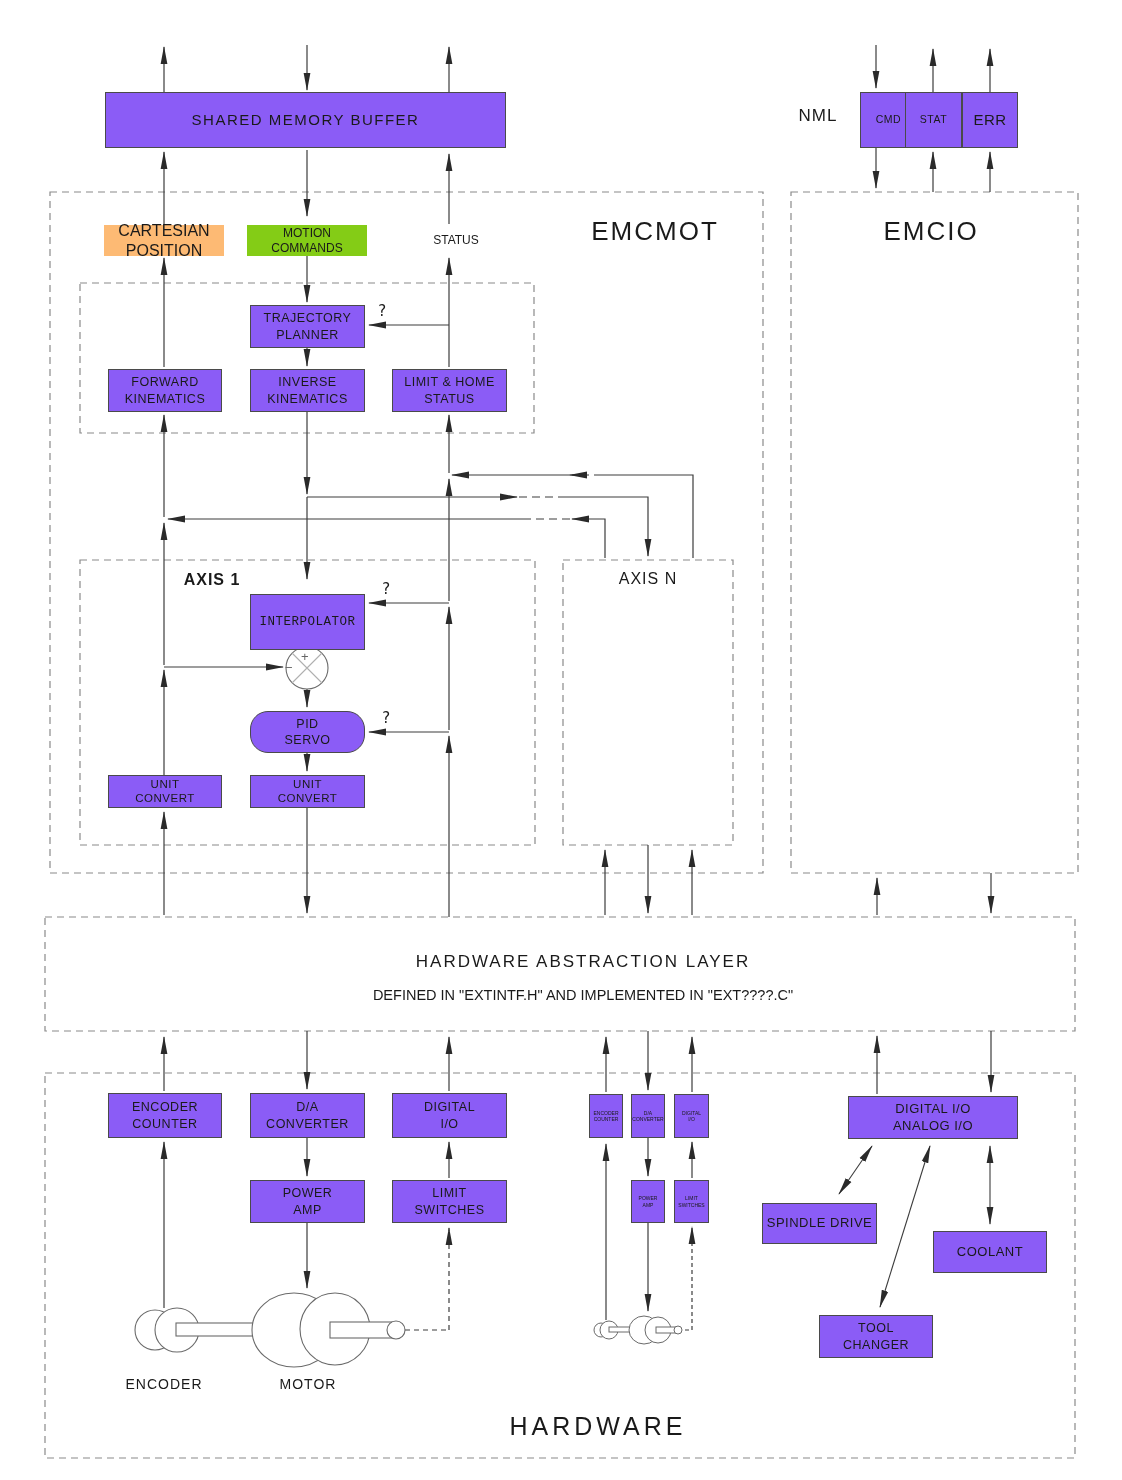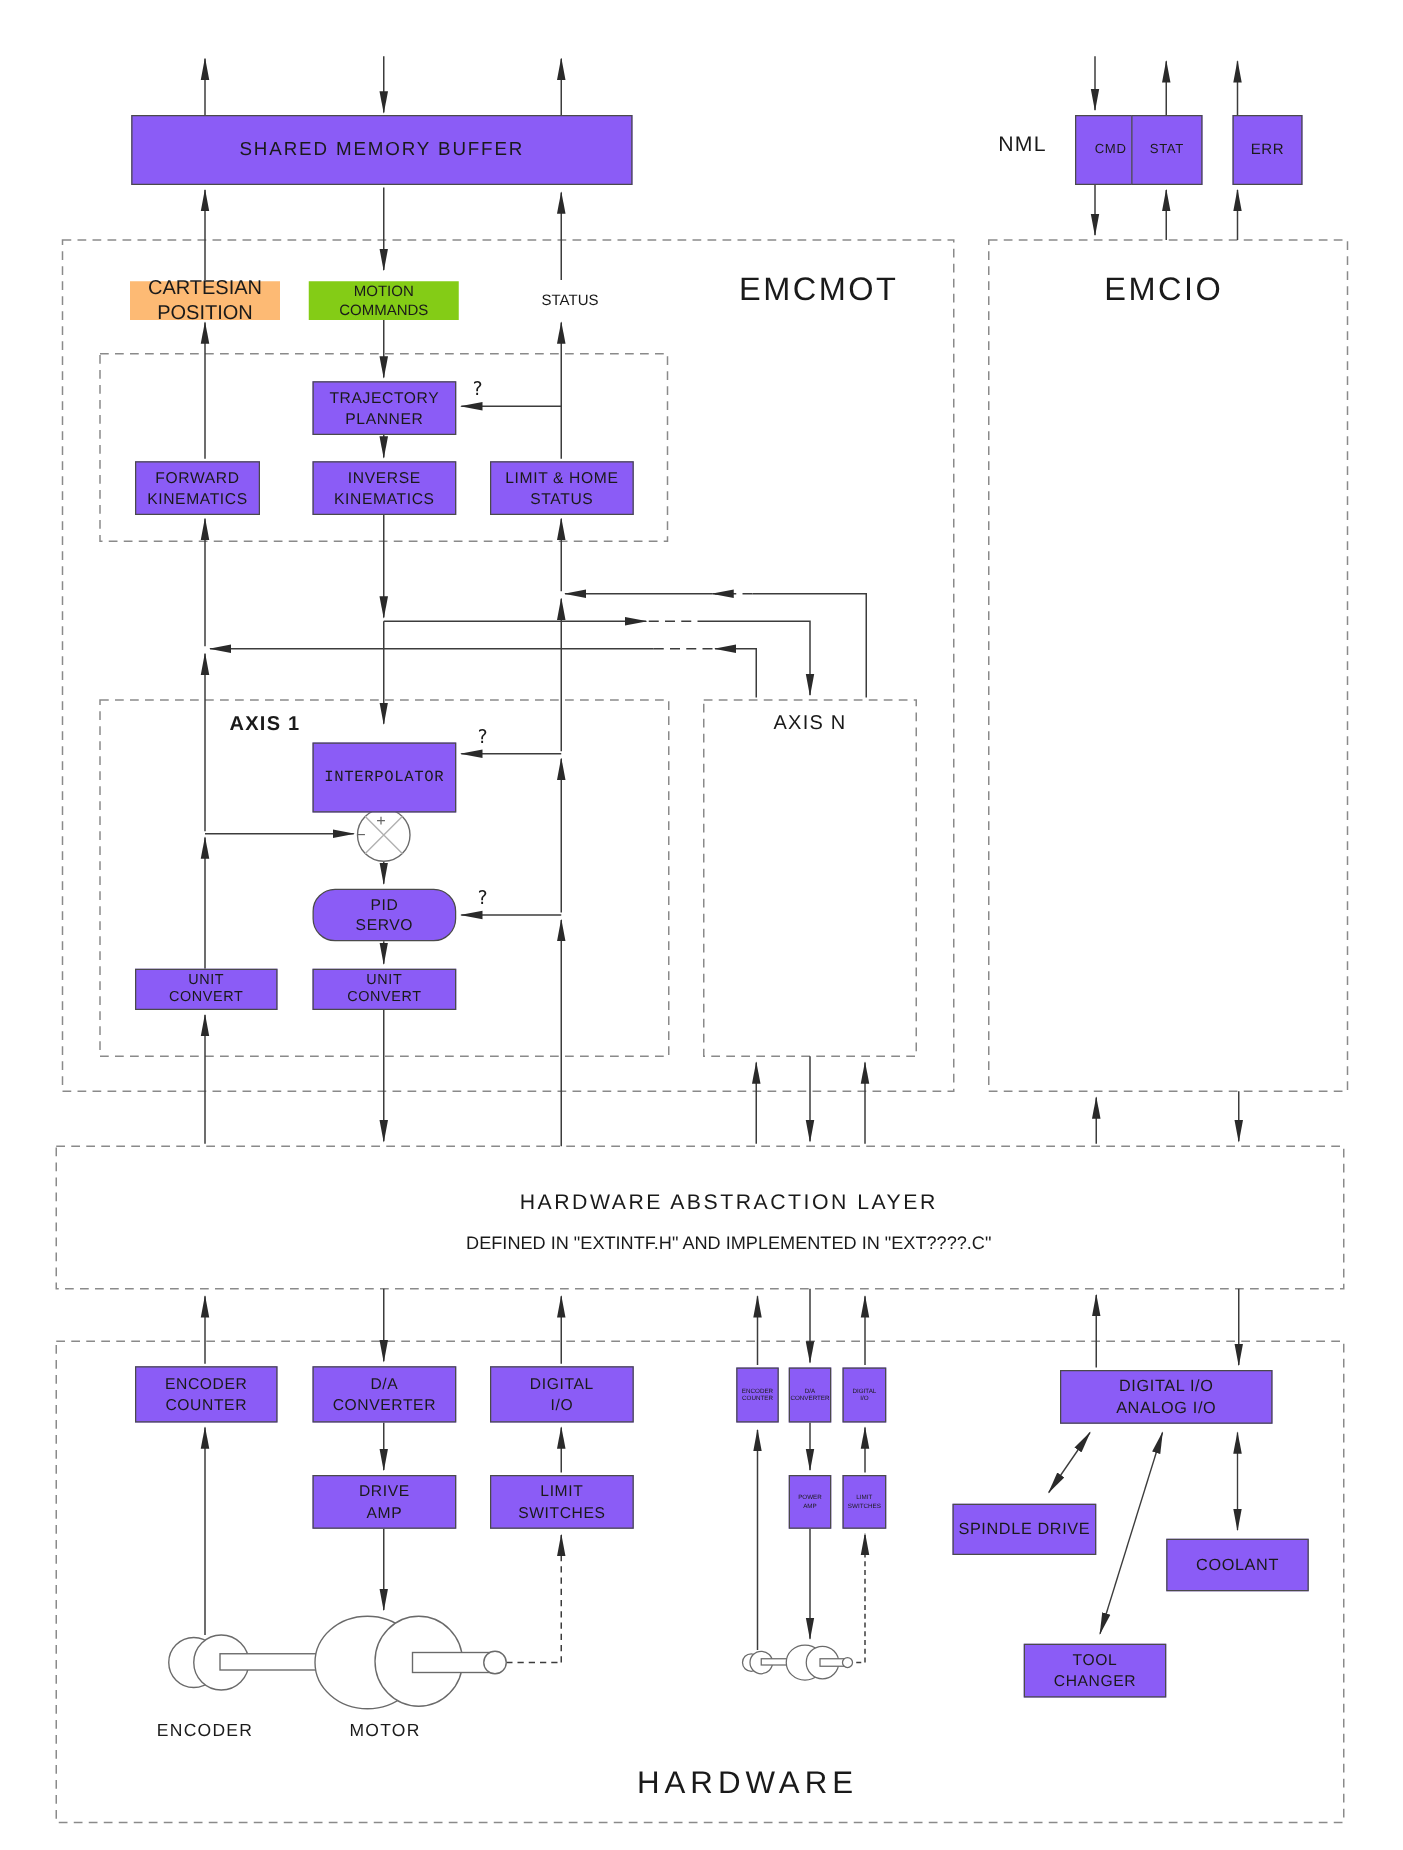--- a/index.html
+++ b/index.html
@@ -154,34 +154,34 @@
       <rect x="656" y="1327" width="20" height="6"></rect>
       <circle cx="678" cy="1330" r="4"></circle>
     </g>
   </svg>
 
   <div class="box" style="left:105px;top:92px;width:401px;height:56px;font-size:15px;letter-spacing:1.5px;">SHARED MEMORY BUFFER</div>
 
   <div class="lbl" style="left:794px;top:105px;width:48px;height:22px;font-size:17px;letter-spacing:1px;">NML</div>
   <div class="box" style="left:848px;top:92px;width:57px;height:56px;font-size:10.5px;margin-left:12px;">CMD</div>
   <div class="box" style="left:905px;top:92px;width:57px;height:56px;font-size:10.5px;">STAT</div>
-  <div class="box" style="left:962px;top:92px;width:56px;height:56px;font-size:12px;margin-left:24px;">ERR</div>
+  <div class="box" style="left:962px;top:92px;width:56px;height:56px;font-size:15px;">ERR</div>
 
   <div class="lbl title" style="left:555px;top:214px;width:200px;height:34px;">EMCMOT</div>
   <div class="lbl title" style="left:831px;top:214px;width:200px;height:34px;">EMCIO</div>
 
   <div class="lbl" style="left:104px;top:225px;width:120px;height:31px;font-size:16px;background:#fdba74;">CARTESIAN
 POSITION</div>
   <div class="lbl" style="left:247px;top:225px;width:120px;height:31px;font-size:12px;background:#84cc16;">MOTION
 COMMANDS</div>
   <div class="lbl" style="left:416px;top:232px;width:80px;height:16px;font-size:12px;background:#fff;">STATUS</div>
 
   <div class="box" style="left:250px;top:305px;width:115px;height:43px;">TRAJECTORY
 PLANNER</div>
-  <div class="box" style="left:108px;top:369px;width:100px;height:43px;">FORWARD
+  <div class="box" style="left:108px;top:369px;width:114px;height:43px;">FORWARD
 KINEMATICS</div>
   <div class="box" style="left:250px;top:369px;width:115px;height:43px;">INVERSE
 KINEMATICS</div>
   <div class="box" style="left:392px;top:369px;width:115px;height:43px;">LIMIT &amp; HOME
 STATUS</div>
 
   <div class="lbl q" style="left:374px;top:302px;width:16px;height:18px;">?</div>
 
   <div class="lbl" style="left:180px;top:569px;width:64px;height:22px;font-size:16px;letter-spacing:1px;font-weight:bold;">AXIS 1</div>
   <div class="lbl" style="left:613px;top:568px;width:70px;height:22px;font-size:16px;letter-spacing:1px;">AXIS N</div>
@@ -203,21 +203,21 @@
 
   <div class="lbl" style="left:333px;top:947px;width:500px;height:30px;font-size:17px;letter-spacing:2px;">HARDWARE ABSTRACTION LAYER</div>
   <div class="lbl" style="left:283px;top:985px;width:600px;height:20px;font-size:14.5px;">DEFINED IN "EXTINTF.H" AND IMPLEMENTED IN "EXT????.C"</div>
 
   <div class="box" style="left:108px;top:1093px;width:114px;height:45px;">ENCODER
 COUNTER</div>
   <div class="box" style="left:250px;top:1093px;width:115px;height:45px;">D/A
 CONVERTER</div>
   <div class="box" style="left:392px;top:1093px;width:115px;height:45px;">DIGITAL
 I/O</div>
-  <div class="box" style="left:250px;top:1180px;width:115px;height:43px;">DRIVE
+  <div class="box" style="left:250px;top:1180px;width:115px;height:43px;">POWER
 AMP</div>
   <div class="box" style="left:392px;top:1180px;width:115px;height:43px;">LIMIT
 SWITCHES</div>
 
   <div class="box mini" style="left:589px;top:1094px;width:34px;height:44px;">ENCODER
 COUNTER</div>
   <div class="box mini" style="left:631px;top:1094px;width:34px;height:44px;">D/A
 CONVERTER</div>
   <div class="box mini" style="left:674px;top:1094px;width:35px;height:44px;">DIGITAL
 I/O</div>

